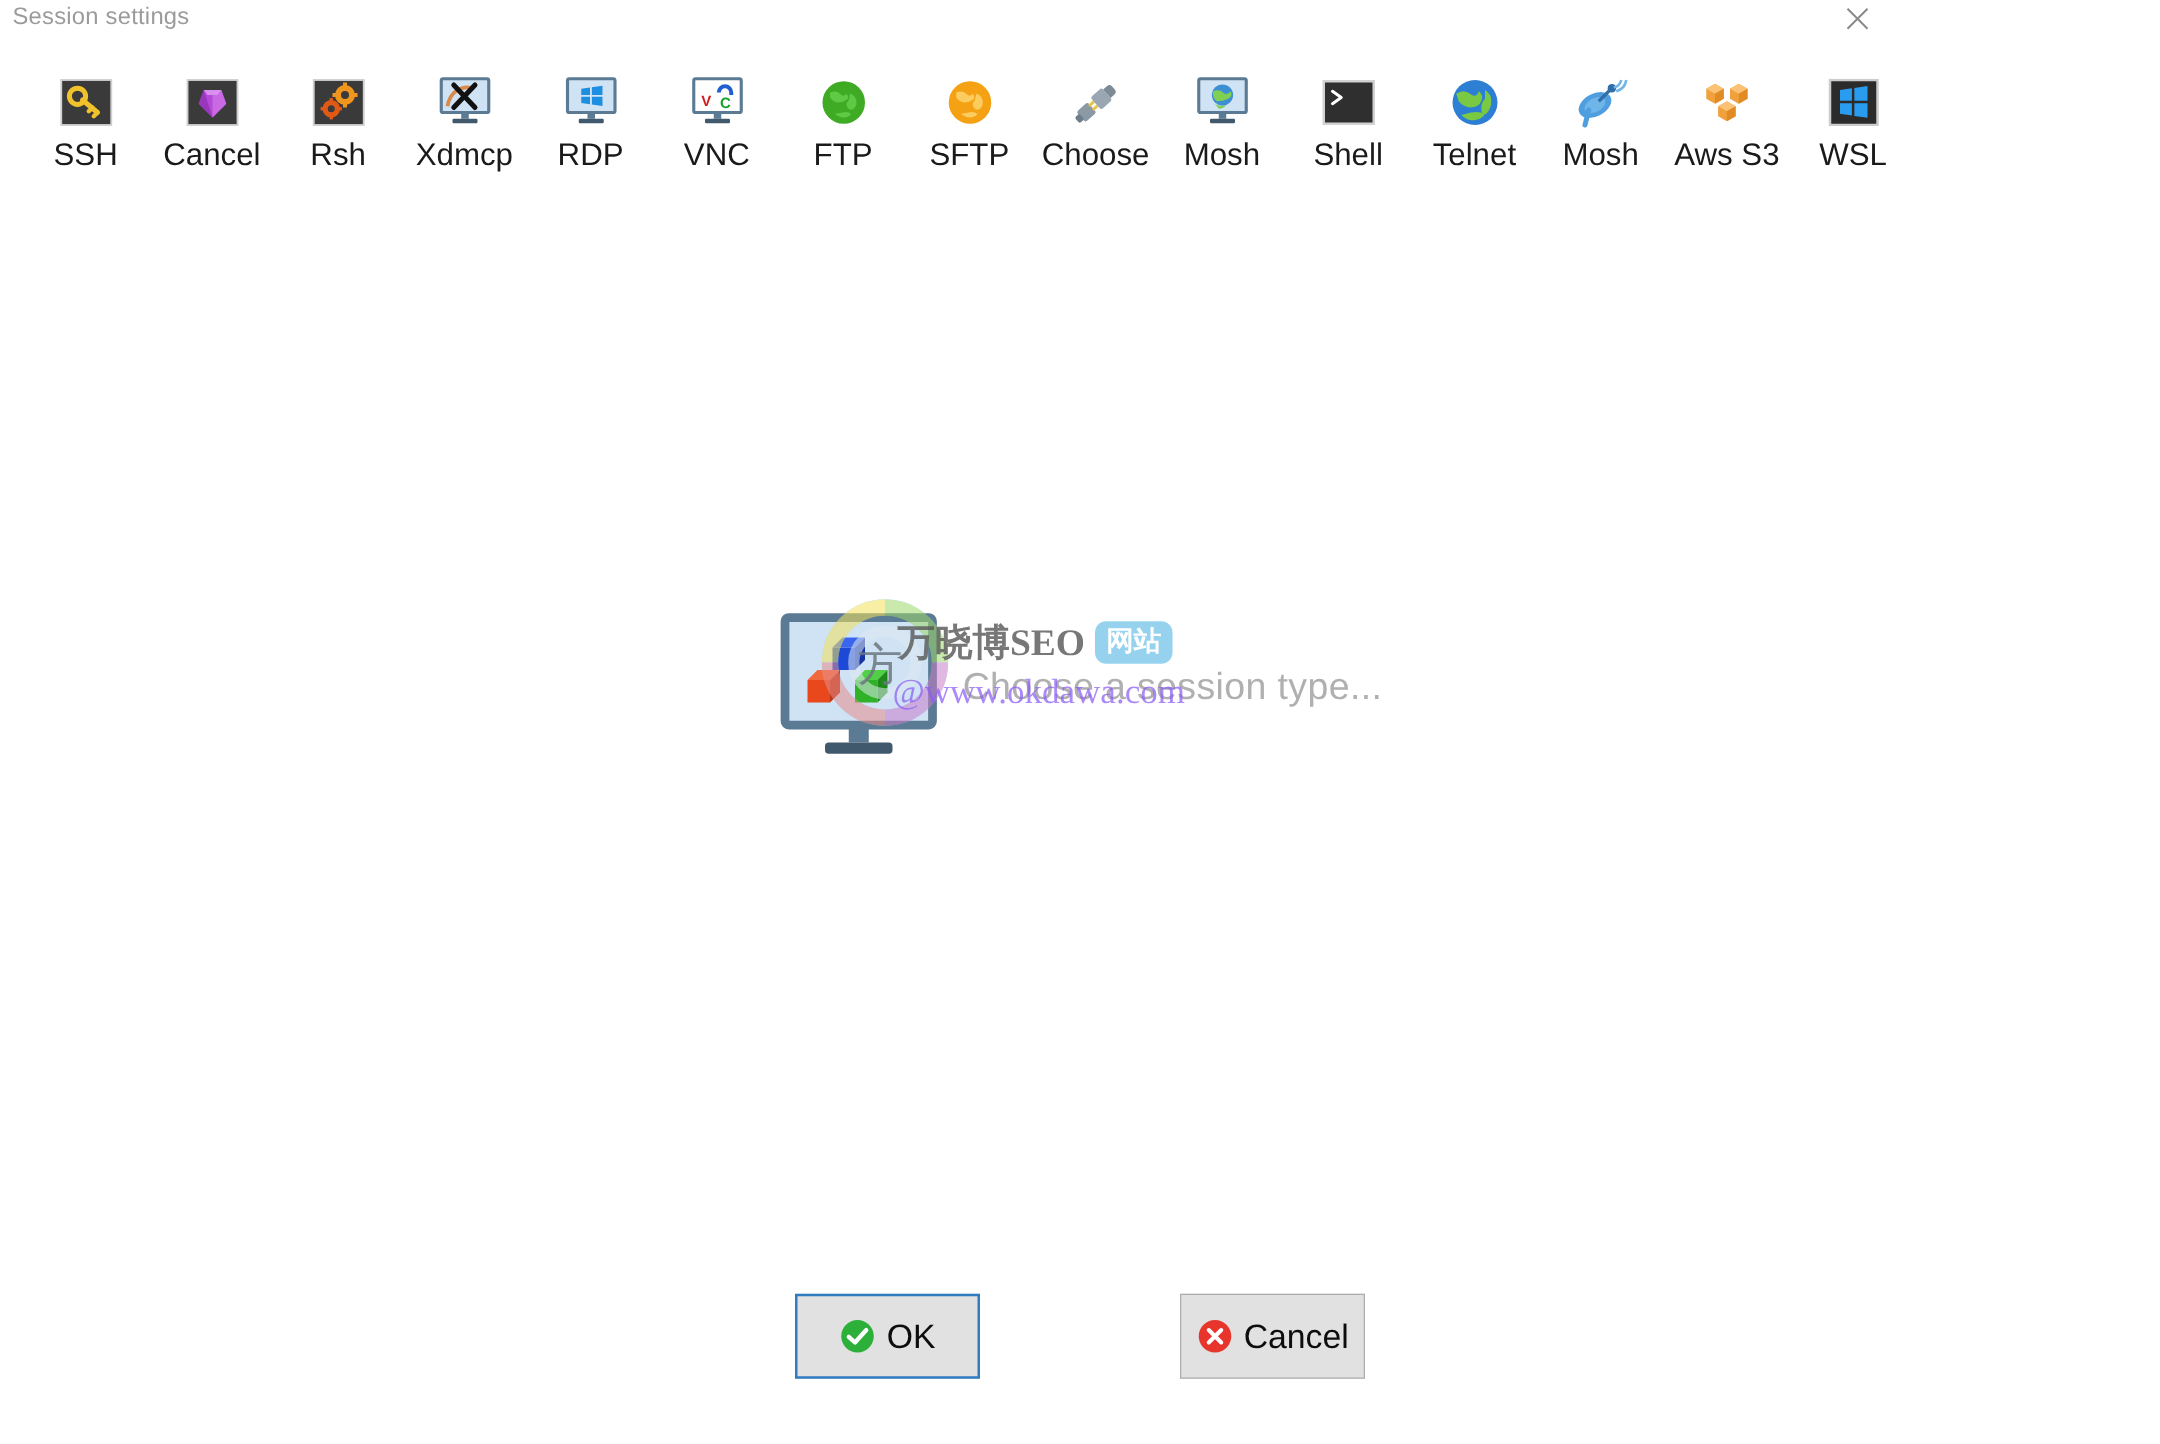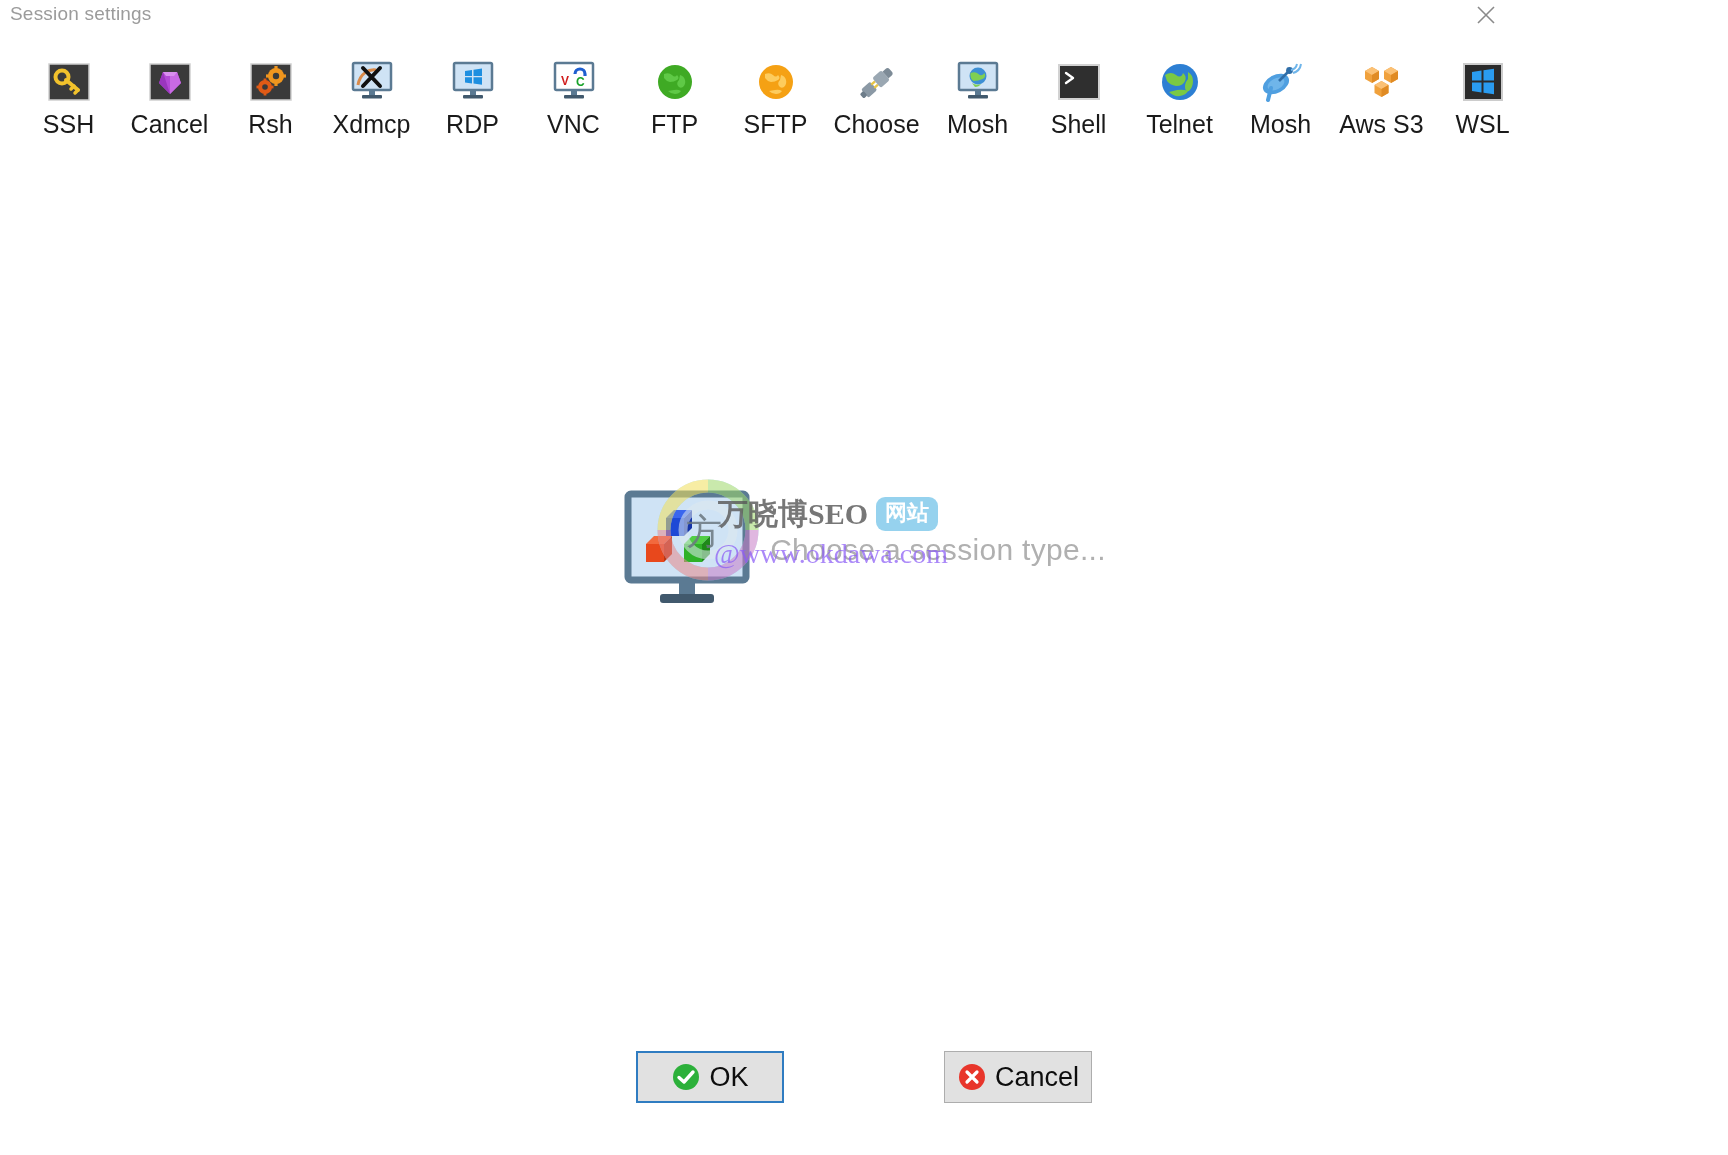--- a/index.html
+++ b/index.html
@@ -139,21 +139,21 @@
   .btn-row {
     position: absolute;
     left: 0;
     bottom: 52px;
     width: 1728px;
     display: flex;
     justify-content: center;
     gap: 160px;
   }
   .btn {
-    height: 52px;
+    height: 68px;
     min-width: 148px;
     background: #e1e1e1;
     border: 1px solid #adadad;
     display: flex;
     align-items: center;
     justify-content: center;
     gap: 8px;
     cursor: default;
     user-select: none;
   }

